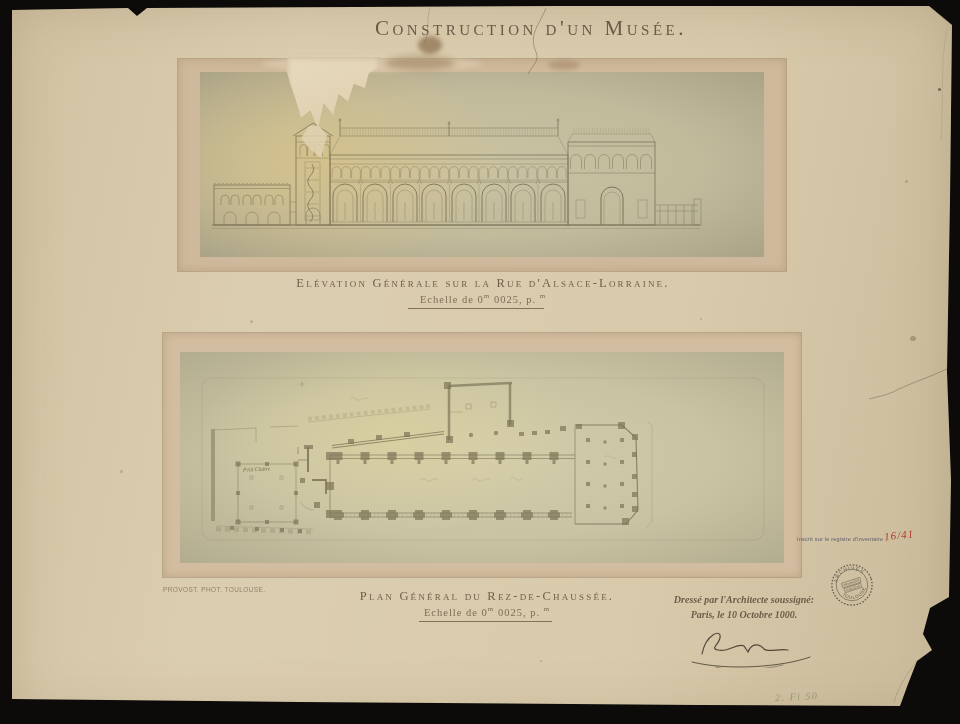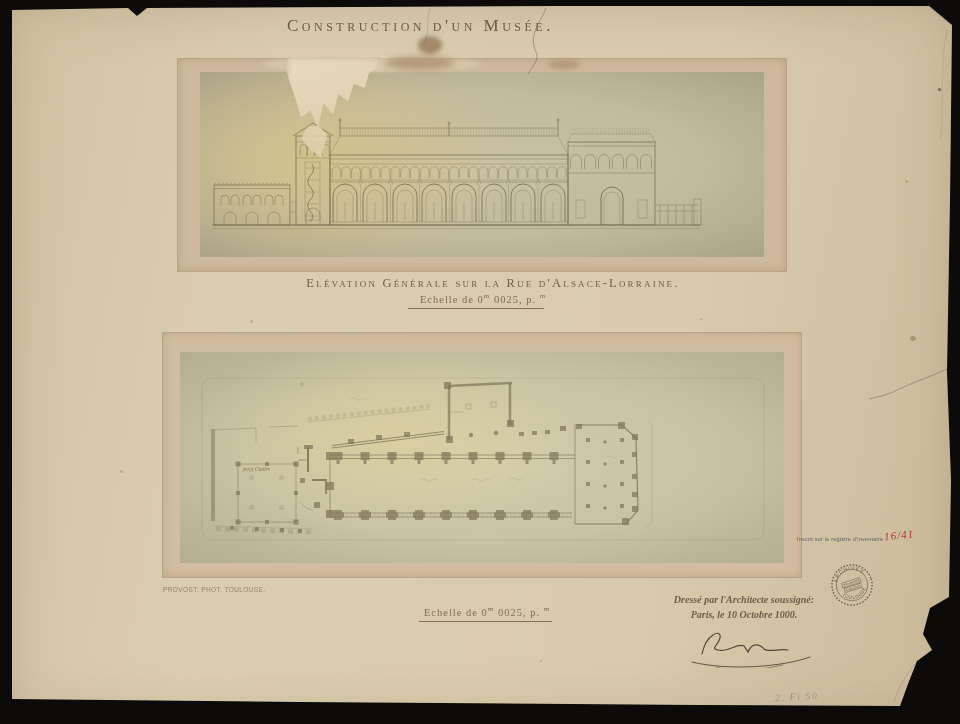--- a/index.html
+++ b/index.html
@@ -47,22 +47,22 @@
     box-shadow:inset 0 0 6px rgba(150,125,90,.45);
   }
   #tear-patch-2{
     position:absolute;left:301px;top:126px;width:26px;height:32px;
     background:#e0d2b2;opacity:.85;
     clip-path:polygon(30% 0,72% 0,100% 30%,78% 100%,40% 76%,0 38%);
   }
   
   .smallcaps{font-variant:small-caps;}
   #doc-title{
-    position:absolute;left:287px;top:16px;width:400px;text-align:left;
-    font-size:17px;letter-spacing:3.5px;color:#6a5a46;
+    position:absolute;left:287px;top:16px;width:400px;text-align:right;
+    font-size:21px;letter-spacing:3.5px;color:#6a5a46;
   }
   .caption{position:absolute;text-align:center;color:#70604b;}
   .caption-main{font-size:12.5px;letter-spacing:2.2px;}
   .scale-line{font-size:10.5px;letter-spacing:1px;color:#7d6d56;}
   .scale-line sup{font-size:7px;}
   .rule{position:absolute;height:1px;background:#83715a;}
   #credit{
     position:absolute;left:163px;top:586px;font-size:6.5px;letter-spacing:.4px;
     color:#8a7961;font-family:"Liberation Sans","DejaVu Sans",sans-serif;opacity:.9;
   }
@@ -183,21 +183,21 @@
     </div>
   </div>
 
   <div class="stain" style="left:262px;top:56px;width:220px;height:16px;background:rgba(228,214,184,.5);filter:blur(2px)"></div>
   <div id="tear-patch"></div>
   <div id="tear-patch-2"></div>
   <div class="stain" style="left:385px;top:56px;width:70px;height:14px;background:rgba(122,90,52,.38);filter:blur(3px)"></div>
   <div class="stain" style="left:548px;top:60px;width:32px;height:10px;background:rgba(122,90,52,.28);filter:blur(2px)"></div>
   <div class="stain" style="left:418px;top:36px;width:24px;height:18px;background:rgba(108,74,40,.5);filter:blur(2px)"></div>
 
-  <div class="caption caption-main smallcaps" style="left:243px;top:276px;width:500px">Elévation Générale sur la Rue d'Alsace-Lorraine.</div>
+  <div class="caption caption-main smallcaps" style="left:233px;top:276px;width:500px">Elévation Générale sur la Rue d'Alsace-Lorraine.</div>
   <div class="caption scale-line" style="left:233px;top:292px;width:500px">
     <span>Echelle de 0</span><sup>m</sup><span> 0025, p. </span><sup>m</sup>
   </div>
   <div class="rule" style="left:408px;top:308px;width:136px"></div>
 
   <div class="mount" style="left:163px;top:333px;width:638px;height:244px;background:#d3bda0">
     <div class="photo" id="photo-plan" style="left:17px;top:19px;width:604px;height:211px">
       <svg width="604" height="211" viewBox="0 0 604 211">
         <g stroke="#6f684c" fill="none" stroke-width="0.7" opacity="0.75">
           <rect x="22" y="26" width="562" height="162" rx="10" opacity="0.3"></rect>
@@ -346,20 +346,21 @@
           <rect x="124" y="93" width="9" height="4"></rect>
             <rect x="120" y="126" width="5" height="5"></rect>
             <rect x="134" y="150" width="6" height="6"></rect>
         </g>
       </svg>
     </div>
   </div>
 
   <div id="plan-room-label">Petit Cloître</div>
 
+  <div class="caption caption-main smallcaps" style="left:237px;top:589px;width:500px">Plan Général du Rez-de-Chaussée.</div>
   <div class="caption scale-line" style="left:237px;top:605px;width:500px">
     <span>Echelle de 0</span><sup>m</sup><span> 0025, p. </span><sup>m</sup>
   </div>
   <div class="rule" style="left:419px;top:621px;width:133px"></div>
 
   <div id="credit">PROVOST. PHOT. TOULOUSE.</div>
 
   <div id="architect-block">
     <div>Dressé par l'Architecte soussigné:</div>
     <div>Paris, le 10 Octobre 1000.</div>

